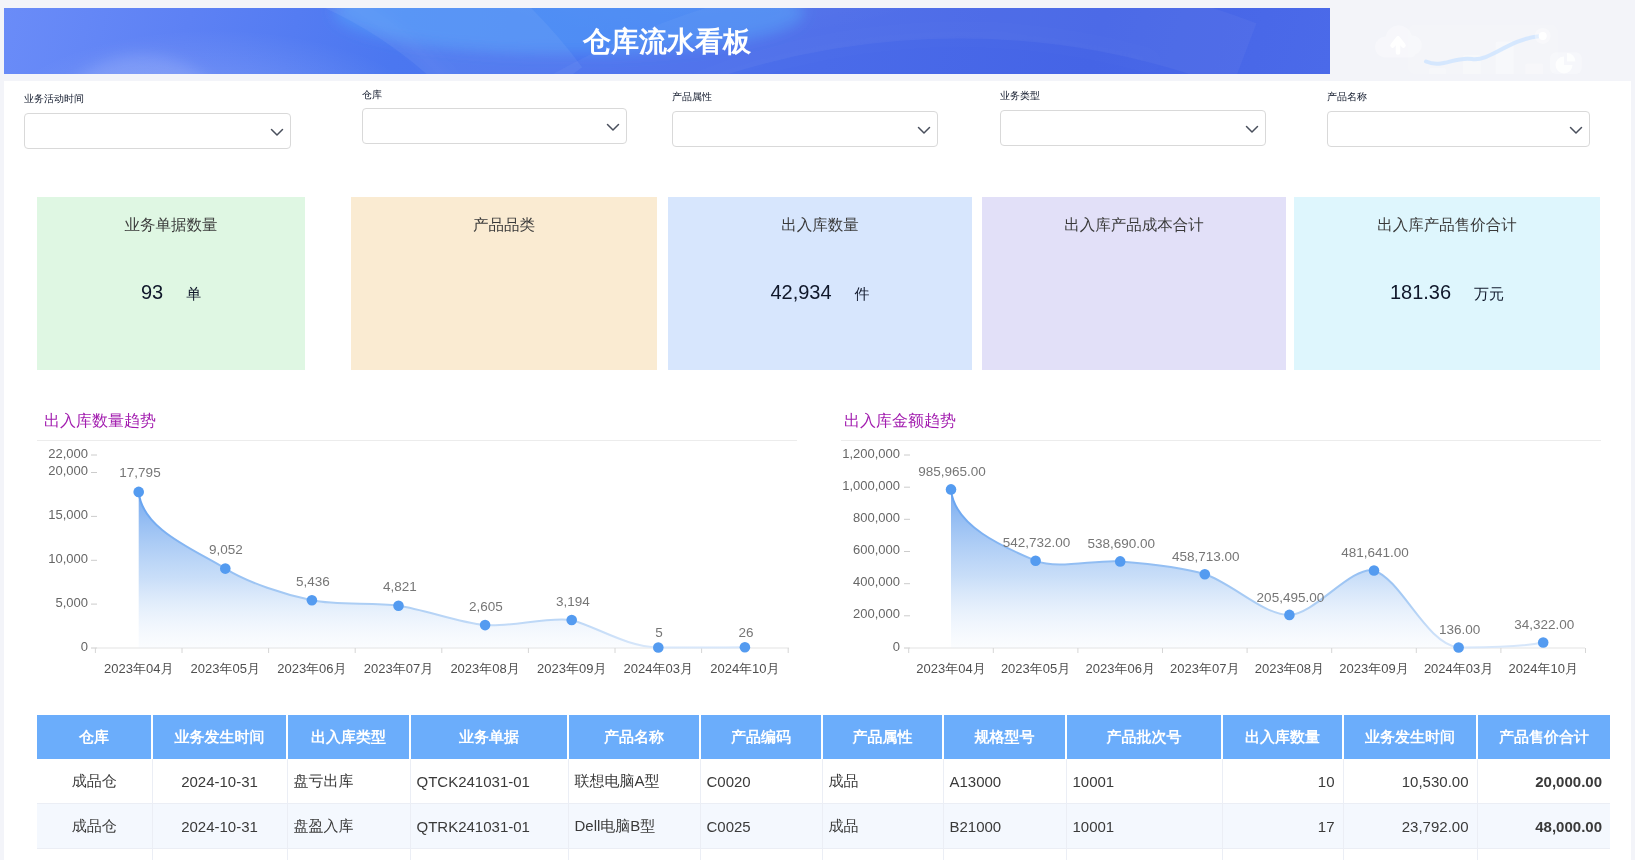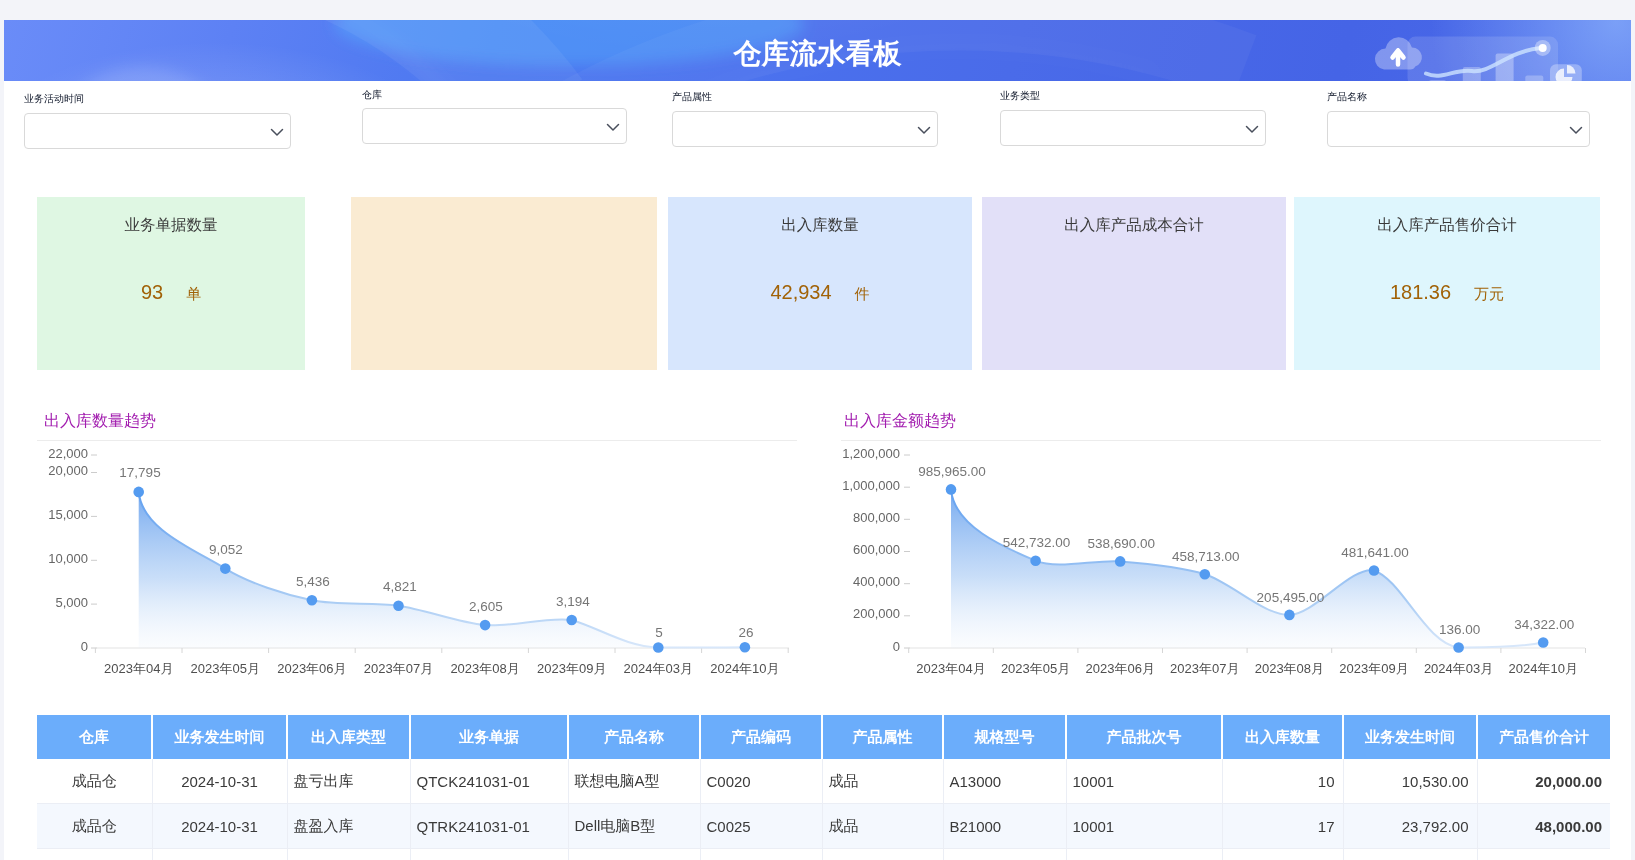--- a/index.html
+++ b/index.html
@@ -1,37 +1,37 @@
 <!DOCTYPE html>
 <html><head>
 <meta charset="utf-8">
 <style>
   html,body{margin:0;padding:0;}
   body{width:1635px;height:860px;position:relative;background:#f3f4f9;
        font-family:"Liberation Sans",sans-serif;overflow:hidden;}
   .abs{position:absolute;}
   
-  #banner{left:4px;top:20px;width:1627px;height:66px;
+  #banner{left:4px;top:8px;width:1326px;height:66px;
     background:
       radial-gradient(circle at 1612px 2px, rgba(148,188,255,.65) 0px, rgba(148,188,255,0) 185px),
       radial-gradient(ellipse 320px 140px at 210px 120px, rgba(255,255,255,.22) 0%, rgba(255,255,255,0) 70%),
       radial-gradient(ellipse 500px 220px at 700px -120px, rgba(255,255,255,.10) 0%, rgba(255,255,255,0) 70%),
       linear-gradient(105deg,#6a8cf8 0%,#5d81f4 14%,#4b77f0 30%,#4a71ee 46%,#4a6be9 62%,#4564e6 82%,#4b6ae9 100%);}
   #banner h1{margin:0;text-align:center;line-height:67px;color:#fff;font-size:28px;
     font-weight:bold;}
   
   #panel{left:4px;top:81px;width:1627px;height:779px;background:#fff;}
   
   .flabel{position:absolute;font-size:10px;color:#0f172a;}
   .fsel{position:absolute;height:34px;background:#fff;border:1px solid #d9d9d9;border-radius:4px;}
   .fsel svg{position:absolute;right:6px;top:12px;}
   
   .card{position:absolute;top:197px;height:173px;}
   .card .t{text-align:center;font-size:15.5px;color:#3a3a3a;margin-top:18px;}
-  .card .v{text-align:center;margin-top:45px;font-size:20px;color:#a16207;}
+  .card .v{text-align:center;margin-top:45px;font-size:20px;color:#0f172a;}
   .card .v span{font-size:15px;margin-left:23px;}
   
   .ctitle{position:absolute;font-size:16px;color:#a21caf;}
   .csep{position:absolute;height:1px;background:#ececec;}
   
   #tbl{position:absolute;left:37px;top:715px;}
   table{border-collapse:collapse;table-layout:fixed;}
   th{background:#6badfb;color:#fff;font-size:15px;font-weight:bold;height:44px;
      border-right:2px solid #fff;padding:0;}
   th:last-child{border-right:none;}
@@ -106,20 +106,21 @@
   <svg width="14" height="14" viewBox="0 0 14 14">
       <path d="M1.5 3.5 L7 9 L12.5 3.5" fill="none" stroke="#494f5c" stroke-width="1.5" stroke-linecap="round" stroke-linejoin="round"></path>
     </svg>
 </div>
 
 <div class="card" style="left:37px;width:268px;background:#dff7e3;">
   <div class="t">业务单据数量</div>
     <div class="v">93<span>单</span></div>
 </div>
 <div class="card" style="left:351px;width:306px;background:#faebd2;">
+  <div class="t">产品品类</div>
 </div>
 <div class="card" style="left:668px;width:304px;background:#d7e6fd;">
   <div class="t">出入库数量</div>
     <div class="v">42,934<span>件</span></div>
 </div>
 <div class="card" style="left:982px;width:304px;background:#e2e0f8;">
   <div class="t">出入库产品成本合计</div>
 </div>
 <div class="card" style="left:1294px;width:306px;background:#def6fd;">
   <div class="t">出入库产品售价合计</div>

